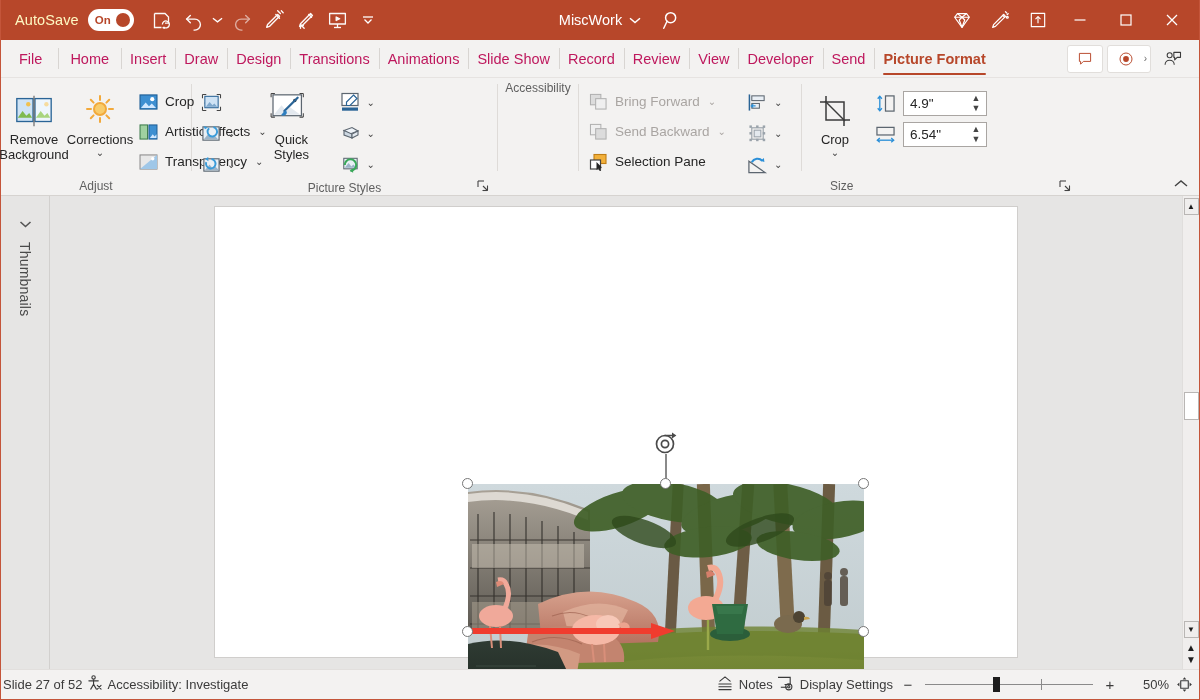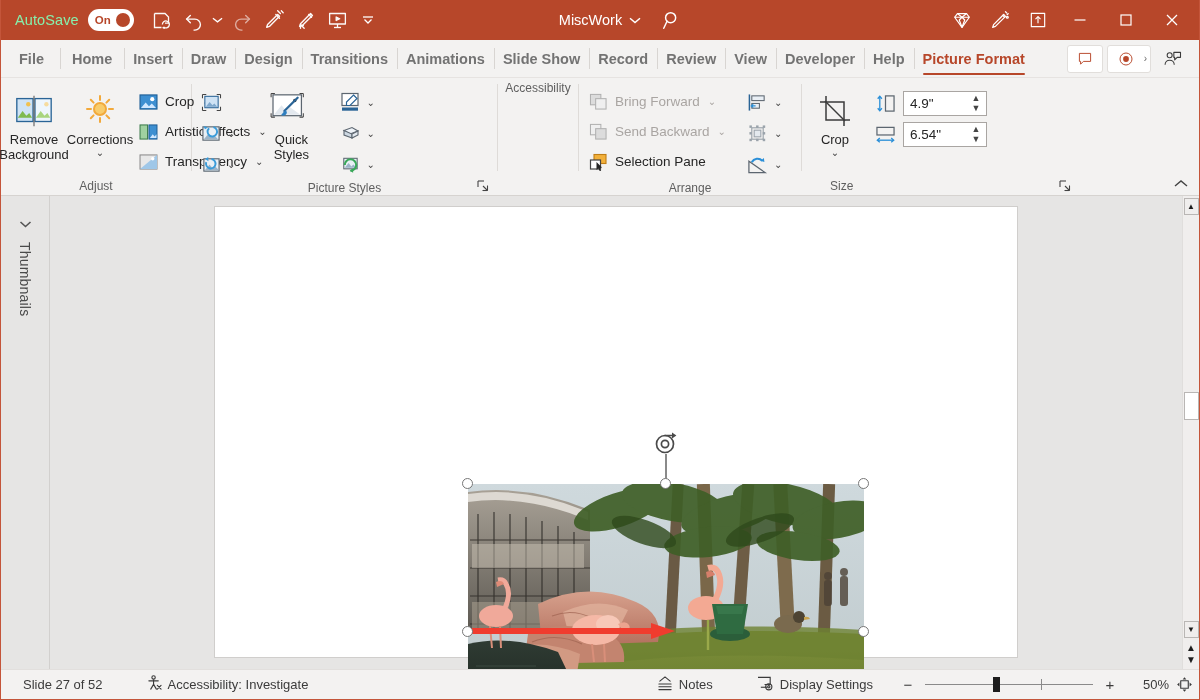--- a/index.html
+++ b/index.html
@@ -12,21 +12,21 @@
   }
   .app { width:1200px; height:700px; position:relative; display:flex; flex-direction:column;
          border:1px solid #c4553a; border-top:none; }
 
   
   .titlebar {
     height:40px; background:#b7472a; display:flex; align-items:center;
     color:#fff; flex:0 0 40px; position:relative;
   }
   .tb-left { display:flex; align-items:center; gap:0; padding-left:14px; }
-  .autosave-label { font-size:14.5px; color:#86efac; margin-right:9px; letter-spacing:.1px; }
+  .autosave-label { font-size:14.5px; color:#fef9c3; margin-right:9px; letter-spacing:.1px; }
   .toggle {
     width:46px; height:22px; border-radius:11px; background:#ffffff;
     display:flex; align-items:center; justify-content:flex-start; position:relative;
     padding:0 3px;
   }
   .toggle .onlbl { font-size:11.5px; color:#b7472a; font-weight:600; margin-left:4px; letter-spacing:.2px;}
   .toggle .knob { width:14px; height:14px; border-radius:50%; background:#b7472a; position:absolute; right:4px; }
   .tb-icon {
     width:32px; height:32px; display:flex; align-items:center; justify-content:center;
     color:#fff; opacity:.97;
@@ -43,22 +43,22 @@
   .tb-right { margin-left:auto; display:flex; align-items:center; padding-right:4px; }
   .winbtn { width:46px; height:40px; display:flex; align-items:center; justify-content:center; color:#fff; }
   .search-wrap { position:absolute; left:660px; top:0; height:40px; display:flex; align-items:center; }
 
   
   .tabsrow {
     height:38px; background:#f3f2f1; display:flex; align-items:stretch; flex:0 0 38px;
     position:relative; border-bottom:1px solid #e6e3e1;
   }
   .tab {
-    padding:0 9px; display:flex; align-items:center; font-size:14.5px; color:#737373;
-    position:relative; white-space:nowrap;font-weight:bold;
+    padding:0 9px; display:flex; align-items:center; font-size:14.5px; color:#be185d;
+    position:relative; white-space:nowrap;
   }
   .tab + .tab::before {
     content:""; position:absolute; left:0; top:8px; bottom:8px; width:1px; background:#d8d5d2;
   }
   .tab.file { padding:0 16px 0 18px; }
   .tab.file::before { display:none; }
   .tab.home { padding:16px 12px; }
   .tab.active { color:#b7472a; font-weight:bold; }
   .tab.active .underline {
     position:absolute; left:9px; right:9px; bottom:2px; height:2.5px; background:#b7472a; border-radius:2px;
@@ -164,21 +164,21 @@
     border:1.3px solid #777; z-index:5;
   }
   .rot-stem { position:absolute; left:50%; width:1.3px; background:#8a8a8a; height:30px; top:-30px; margin-left:-.65px; z-index:4;}
   .rot-handle { position:absolute; left:50%; top:-53px; margin-left:-13px; width:26px; height:26px; z-index:6; }
   .arrow-annot { position:absolute; left:3px; top:138px; width:205px; height:18px; z-index:3; }
 
   .statusbar {
     height:30px; flex:0 0 30px; background:#f3f2f1; border-top:1px solid #e2dfdd;
     display:flex; align-items:center; font-size:13px; color:#3b3b3b;
   }
-  .sb-item { display:flex; align-items:center; gap:6px; padding:0 22px; height:30px; }
+  .sb-item { display:flex; align-items:center; gap:6px; padding:0 2px; height:30px; }
   .sb-right { margin-left:auto; display:flex; align-items:center; }
   .zoomslider { display:flex; align-items:center; gap:0; padding:0 6px; }
   .zs-track { width:168px; height:1px; background:#8a8a8a; position:relative; margin:0 10px; }
   .zs-thumb { position:absolute; left:68px; top:-7px; width:7px; height:15px; background:#1d1d1d; }
   .zs-tick { position:absolute; left:116px; top:-5px; width:1px; height:11px; background:#8a8a8a; }
   .zs-sign { font-size:15px; color:#3b3b3b; width:14px; text-align:center; }
   .zoom-pct { width:46px; text-align:right; font-size:13px; color:#3b3b3b; }
   .fit-btn { width:30px; display:flex; align-items:center; justify-content:center; }
 </style>
 </head>
@@ -341,21 +341,21 @@
     <div class="tab">
         <span>Review</span>
       </div>
     <div class="tab">
         <span>View</span>
       </div>
     <div class="tab">
         <span>Developer</span>
       </div>
     <div class="tab">
-        <span>Help</span>
+        <span>Send</span>
       </div>
     <div class="tab active">
       <span>Picture Format</span>
       <span class="underline"></span>
     </div>
 
     <div class="tabs-right">
       <div class="tr-btn">
         <svg width="16" height="16" viewBox="0 0 20 20" fill="none" stroke="#b7472a" stroke-width="1.2" stroke-linejoin="round">
           <path d="M3 3h14v10H8l-3.5 3.5V13H3z"></path>
@@ -630,21 +630,20 @@
               <svg width="22" height="20" viewBox="0 0 23 20">
                 <path d="M2 18h17L2 6z" fill="none" stroke="#5c6670" stroke-width="1.3"></path>
                 <path d="M5 7A7 7 0 0 1 16 5.5" fill="none" stroke="#2a8fd8" stroke-width="2.2"></path>
                 <path d="M17.6 2.6l.6 4.2-4-1.1z" fill="#2a8fd8"></path>
               </svg>
             </span>
             <span class="car">⌄</span>
           </div>
         </div>
       </div>
-      <div class="group-label">Arrange</div>
     </div>
     <div class="group-sep"></div>
 
     <div class="group" style="width:185px">
       <div class="group-body">
         <div class="bigbtn" style="width:60px">
           <div class="glyph">
             <svg width="40" height="34" viewBox="0 0 40 34" fill="none" stroke="#3b3b3b" stroke-width="1.5">
               <path d="M11 2v24h24"></path>
                 <path d="M5 8h24v24"></path>

